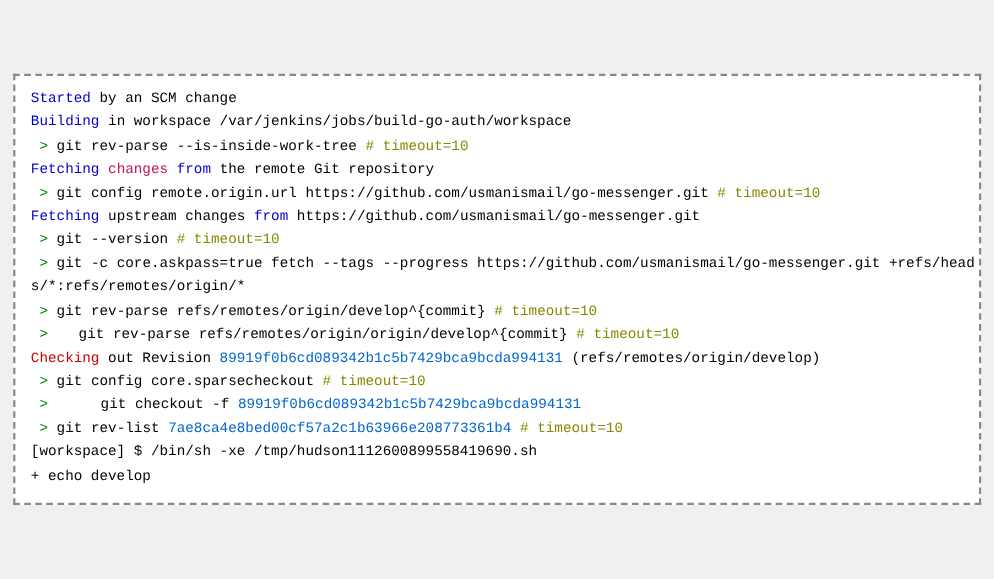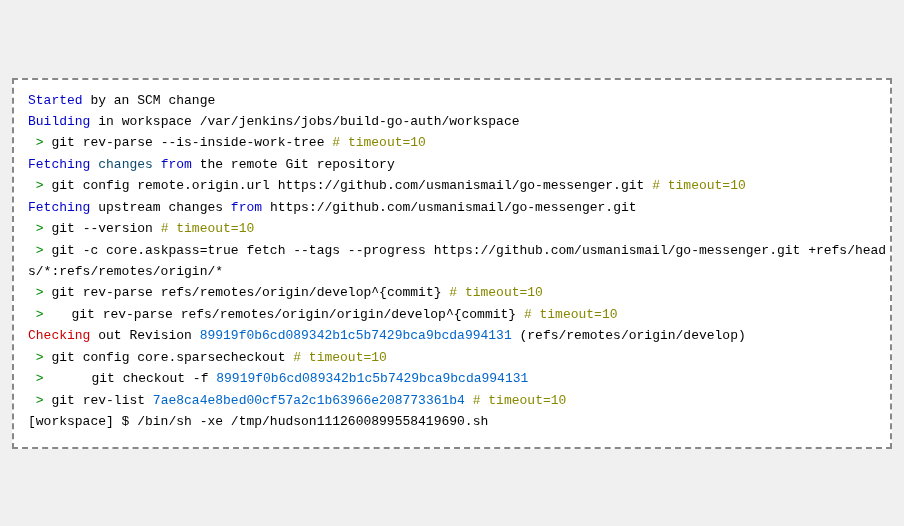--- a/index.html
+++ b/index.html
@@ -33,25 +33,26 @@
       word-break: break-all;
     }
   </style>
 </head>
 <body>
 
 <div class="terminal-container">
 <span class="line"><span style="color: rgb(0, 0, 204);">Started</span><span style="color: rgb(0, 0, 0);"> by an SCM change</span></span>
     <span class="line"><span style="color: rgb(0, 0, 204);">Building</span><span style="color: rgb(0, 0, 0);"> in workspace /var/jenkins/jobs/build-go-auth/workspace</span></span>
     <span class="line"><span style="color: rgb(0, 136, 0);"> &gt; </span><span style="color: rgb(0, 0, 0);">git rev-parse --is-inside-work-tree </span><span style="color: rgb(136, 136, 0);"># timeout=10</span></span>
-    <span class="line"><span style="color: rgb(0, 0, 204);">Fetching</span><span style="color: #0c4a6e;"> changes </span><span style="color: rgb(0, 0, 204);">from</span><span style="color: rgb(0, 0, 0);"> the remote Git repository</span></span>
+    <span class="line"><span style="color: rgb(0, 0, 204);">Fetching</span><span style="color: #be185d;"> changes </span><span style="color: rgb(0, 0, 204);">from</span><span style="color: rgb(0, 0, 0);"> the remote Git repository</span></span>
     <span class="line"><span style="color: rgb(0, 136, 0);"> &gt; </span><span style="color: rgb(0, 0, 0); margin-top: 48px;">git config remote.origin.url https://github.com/usmanismail/go-messenger.git </span><span style="color: rgb(136, 136, 0);"># timeout=10</span></span>
     <span class="line"><span style="color: rgb(0, 0, 204);">Fetching</span><span style="color: rgb(0, 0, 0);"> upstream changes </span><span style="color: rgb(0, 0, 204);">from</span><span style="color: rgb(0, 0, 0);"> https://github.com/usmanismail/go-messenger.git</span></span>
     <span class="line"><span style="color: rgb(0, 136, 0);"> &gt; </span><span style="color: rgb(0, 0, 0);">git --version </span><span style="color: rgb(136, 136, 0);"># timeout=10</span></span>
     <span class="line"><span style="color: rgb(0, 136, 0);"> &gt; </span><span style="color: rgb(0, 0, 0);">git -c core.askpass=true fetch --tags --progress https://github.com/usmanismail/go-messenger.git +refs/heads/*:refs/remotes/origin/*</span></span>
     <span class="line"><span style="color: rgb(0, 136, 0);"> &gt; </span><span style="color: rgb(0, 0, 0);">git rev-parse refs/remotes/origin/develop^{commit} </span><span style="color: rgb(136, 136, 0);"># timeout=10</span></span>
     <span class="line"><span style="color: rgb(0, 136, 0);"> &gt; </span><span style="color: rgb(0, 0, 0); margin-left: 20px;">git rev-parse refs/remotes/origin/origin/develop^{commit} </span><span style="color: rgb(136, 136, 0);"># timeout=10</span></span>
     <span class="line"><span style="color: rgb(204, 0, 0);">Checking</span><span style="color: rgb(0, 0, 0);"> out Revision </span><span style="color: rgb(0, 102, 204);">89919f0b6cd089342b1c5b7429bca9bcda994131</span><span style="color: rgb(0, 0, 0);"> (refs/remotes/origin/develop)</span></span>
     <span class="line"><span style="color: rgb(0, 136, 0);"> &gt; </span><span style="color: rgb(0, 0, 0);">git config core.sparsecheckout </span><span style="color: rgb(136, 136, 0);"># timeout=10</span></span>
     <span class="line"><span style="color: rgb(0, 136, 0);"> &gt; </span><span style="color: rgb(0, 0, 0); margin-left: 40px;">git checkout -f </span><span style="color: rgb(0, 102, 204);">89919f0b6cd089342b1c5b7429bca9bcda994131</span></span>
     <span class="line"><span style="color: rgb(0, 136, 0);"> &gt; </span><span style="color: rgb(0, 0, 0);">git rev-list </span><span style="color: rgb(0, 102, 204); margin-top: 36px;">7ae8ca4e8bed00cf57a2c1b63966e208773361b4</span><span style="color: rgb(0, 0, 0);"> </span><span style="color: rgb(136, 136, 0);"># timeout=10</span></span>
     <span class="line"><span style="color: rgb(0, 0, 0);">[workspace] $ /bin/sh -xe /tmp/hudson111260089955841969​0.sh</span></span>
+    <span class="line"><span style="color: rgb(0, 0, 0);">+ echo develop</span></span>
   </div>
 
 </body></html>

